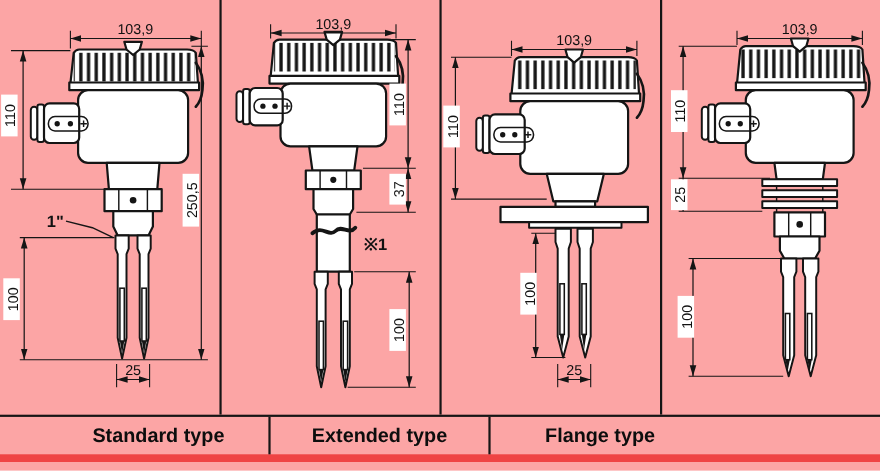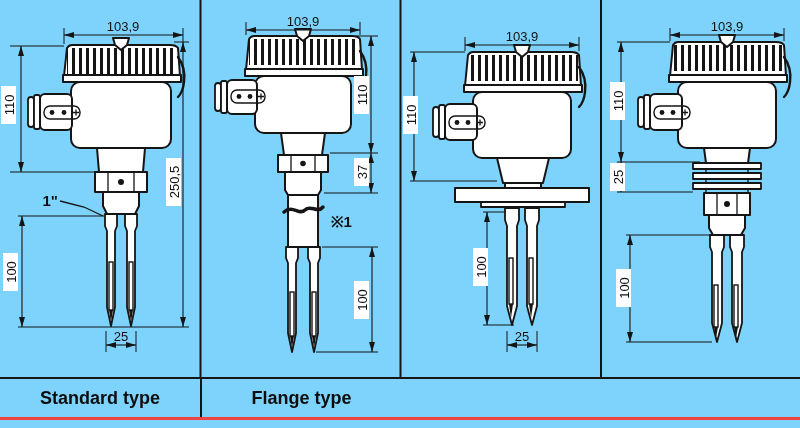--- a/index.html
+++ b/index.html
@@ -1,33 +1,33 @@
 <!DOCTYPE html>
 <html><head>
 <meta charset="utf-8">
 <style>
   html,body{margin:0;padding:0;background:#fff;}
-  .figure{position:relative;width:800px;height:428px;background:#7dd3fc;font-family:"Liberation Sans",sans-serif;overflow:hidden;}
+  .figure{position:relative;width:800px;height:428px;background:#fca5a5;font-family:"Liberation Sans",sans-serif;overflow:hidden;}
   .drawing{display:block;}
   
   .o2{fill:#fff;stroke:#151515;stroke-width:2;stroke-linejoin:round;}
   .o15{fill:#fff;stroke:#151515;stroke-width:1.8;stroke-linejoin:round;}
   .o1{fill:none;stroke:#151515;stroke-width:1.3;}
   .slot{fill:none;stroke:#151515;stroke-width:1.4;}
   .blk{fill:#151515;stroke:none;}
   .clipc{fill:none;stroke:#151515;stroke-width:2.4;stroke-linecap:round;}
   .brk{fill:none;stroke:#151515;stroke-width:3.5;stroke-linecap:round;}
   
   .ext{stroke:#151515;stroke-width:1;fill:none;}
   .dim{stroke:#151515;stroke-width:1.1;fill:none;}
   .dtxt{font:13px "Liberation Sans",sans-serif;fill:#111;}
   .dtxt-b{font:bold 15px "Liberation Sans",sans-serif;fill:#111;}
   .sep{stroke:#151515;stroke-width:2;}
   
-  .label-row{display:flex;width:800px;height:43px;border-top:2px solid #151515;border-bottom:3px solid #ef4444;box-sizing:border-box;}
+  .label-row{display:flex;width:800px;height:43px;border-top:2px solid #151515;border-bottom:7px solid #ef4444;box-sizing:border-box;padding-left:44px;}
   .label-cell{display:flex;align-items:center;justify-content:center;font-weight:bold;font-size:18px;color:#0d0d0d;box-sizing:border-box;}
   .label-cell.c1{width:200px;}
   .label-cell.c2{width:200px;border-left:2px solid #151515;}
   .label-cell.c3{width:201px;border-left:2px solid #151515;}
   .label-cell.c4{width:199px;border-left:2px solid #151515;}
 </style>
 </head>
 <body>
 
 <div class="figure">
@@ -298,15 +298,16 @@
         <g transform="translate(627,288) rotate(-90)">
             <rect x="-19" y="-11" width="38" height="15" fill="#fff"></rect>
             <text class="dtxt" x="0" y="2" text-anchor="middle">100</text>
           </g>
       </g>
     </g>
   </svg>
 
   <div class="label-row">
     <div class="label-cell c1">Standard type</div>
+    <div class="label-cell c2">Extended type</div>
     <div class="label-cell c3">Flange type</div>
   </div>
 </div>
 
 </body></html>

